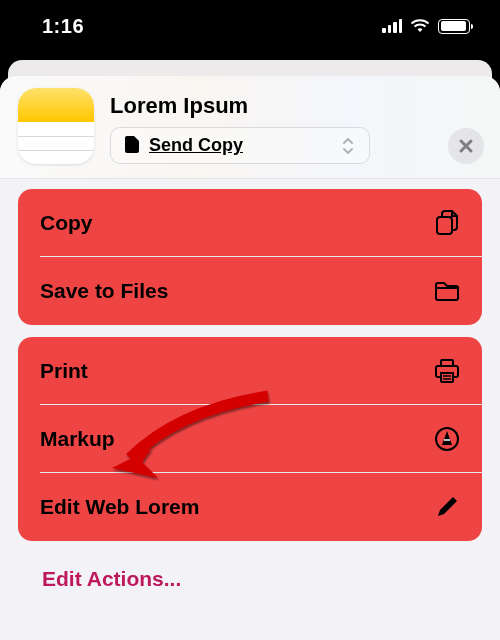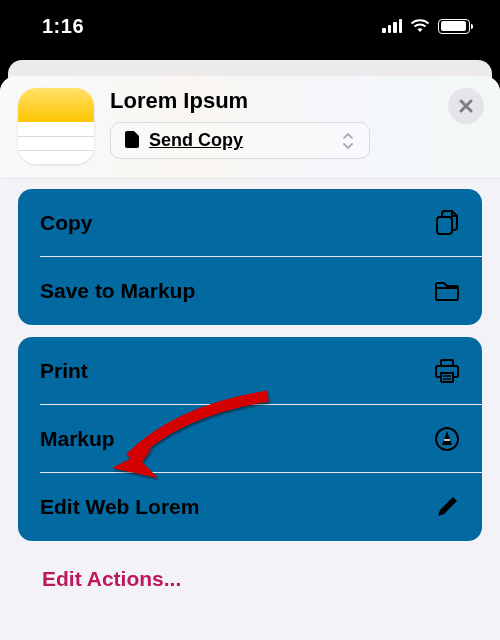--- a/index.html
+++ b/index.html
@@ -47,21 +47,21 @@
   .sheet {
     position: absolute;
     top: 76px;
     left: 0; right: 0; bottom: 0;
     background: #f2f2f7;
     border-radius: 16px 16px 0 0;
     overflow: hidden;
   }
   .sheet-header {
     display: flex;
-    align-items: flex-start;
+    align-items: flex-end;
     padding: 12px 16px 14px 18px;
     background: linear-gradient(90deg, #fafafa 0%, #f9f6f2 40%, #f4f6fb 70%, #f3f8f6 100%);
     border-bottom: 1px solid #e5e5e8;
     gap: 16px;
   }
   .app-icon {
     width: 76px; height: 76px;
     border-radius: 18px;
     background: #fff;
     box-shadow: 0 1px 3px rgba(0,0,0,0.12);
@@ -100,21 +100,21 @@
     border-radius: 50%;
     background: #e4e4e9;
     display:flex; align-items:center; justify-content:center;
     flex-shrink:0;
   }
   .close-btn svg { width:16px; height:16px; }
 
   .sheet-body { padding: 10px 18px 0 18px; }
 
   .group {
-    background: #0369a1;
+    background: #ef4444;
     border-radius: 14px;
     overflow: hidden;
     margin-bottom: 12px;
     text-align: center;
   }
   .row {
     display: flex;
     align-items: center;
     justify-content: space-between;
     padding: 19px 20px 19px 22px;
@@ -213,21 +213,21 @@
         <span class="row-label">Copy</span>
         <span class="row-icon">
           <svg viewBox="0 0 28 28">
             <rect x="4" y="8" width="15" height="17" rx="3"></rect>
             <path d="M9 8 V5 a3 3 0 0 1 3 -3 h7 l5 5 v11 a3 3 0 0 1 -3 3 h-2"></path>
             <path d="M19 2 v5 h5"></path>
           </svg>
         </span>
       </div>
       <div class="row">
-        <span class="row-label">Save to Markup</span>
+        <span class="row-label">Save to Files</span>
         <span class="row-icon">
           <svg viewBox="0 0 28 28">
             <path d="M3 8 a2 2 0 0 1 2 -2 h6 l3 3 h9 a2 2 0 0 1 2 2 v10 a2 2 0 0 1 -2 2 H5 a2 2 0 0 1 -2 -2 Z"></path>
             <path d="M3 11 h22"></path>
           </svg>
         </span>
       </div>
     </div>
 
     <div class="group">

